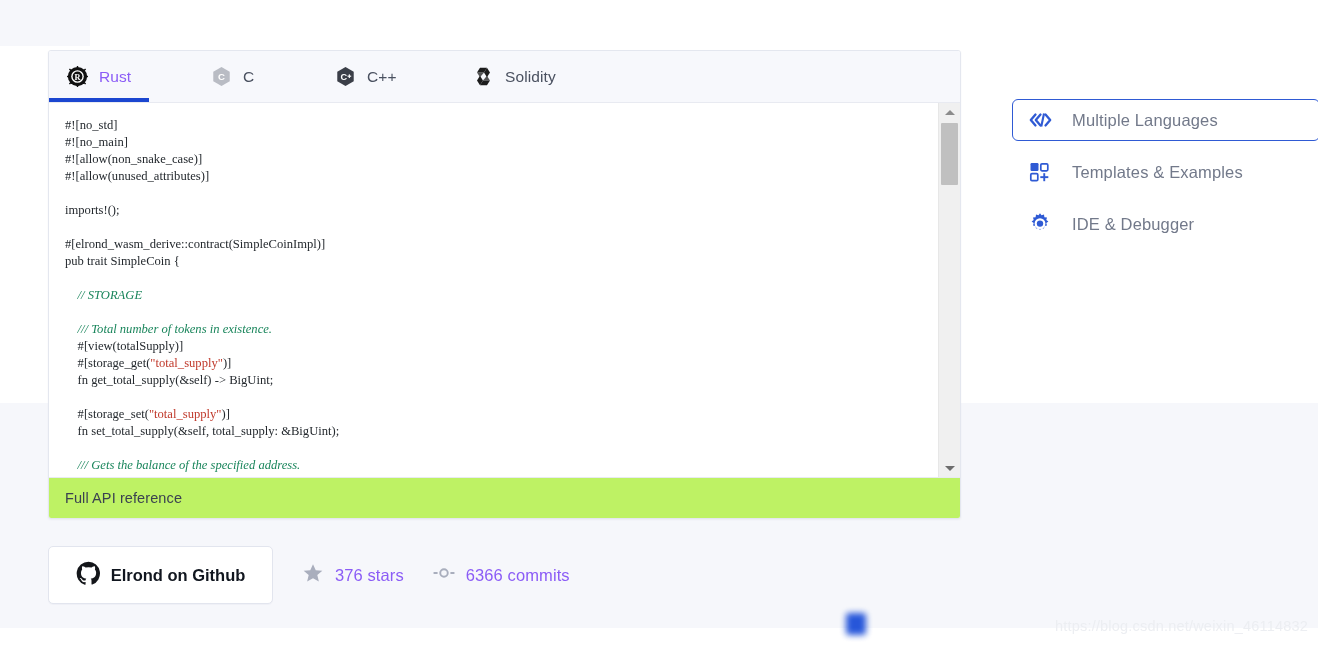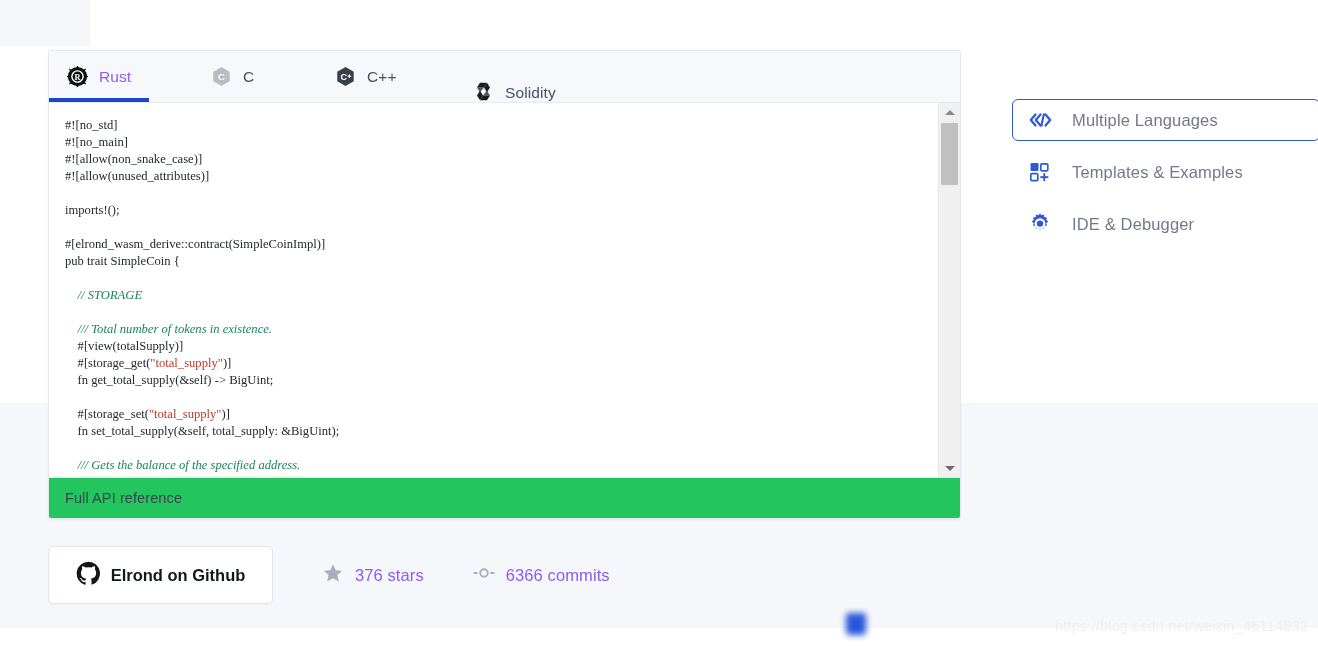--- a/index.html
+++ b/index.html
@@ -83,21 +83,21 @@
   .tab-underline {
     position: absolute;
     left: 0; bottom: 0;
     height: 4px;
     background: #1b46d0;
     width: 100px;
   }
   .tab-sp-rust { width: 100px; }
   .tab-sp-c    { width: 86px;  margin-left: 28px;}
   .tab-sp-cpp  { width: 98px;  margin-left: 22px;}
-  .tab-sp-sol  { width: 120px; margin-left: 24px; align-items: flex-end;}
+  .tab-sp-sol  { width: 120px; margin-left: 24px;}
 
   
   .code-wrap {
     position: relative;
     height: 374px;
     background: #ffffff;
     overflow: hidden;
   }
   pre.code {
     margin: 0;
@@ -141,36 +141,35 @@
     border-radius: 1px;
   }
 
   
   .card-footer {
     height: 40px;
     border-top: 1px solid #e8eaf1;
     display: flex;
     align-items: center;
     padding-left: 16px;
-    background: #22c55e;
+    background: #bef264;
   }
   .card-footer .api-link {
     font-size: 14.5px;
     color: #3b4250;
     letter-spacing: .1px;
     cursor: pointer;
   }
 
   
   .gh-row {
     position: absolute;
     left: 48px; top: 546px;
     display: flex;
     align-items: center;
-    gap: 20px;
   }
   .gh-btn {
     width: 223px;
     height: 56px;
     background: #ffffff;
     border: 1px solid #e2e5ee;
     border-radius: 5px;
     display: flex;
     align-items: center;
     justify-content: center;

